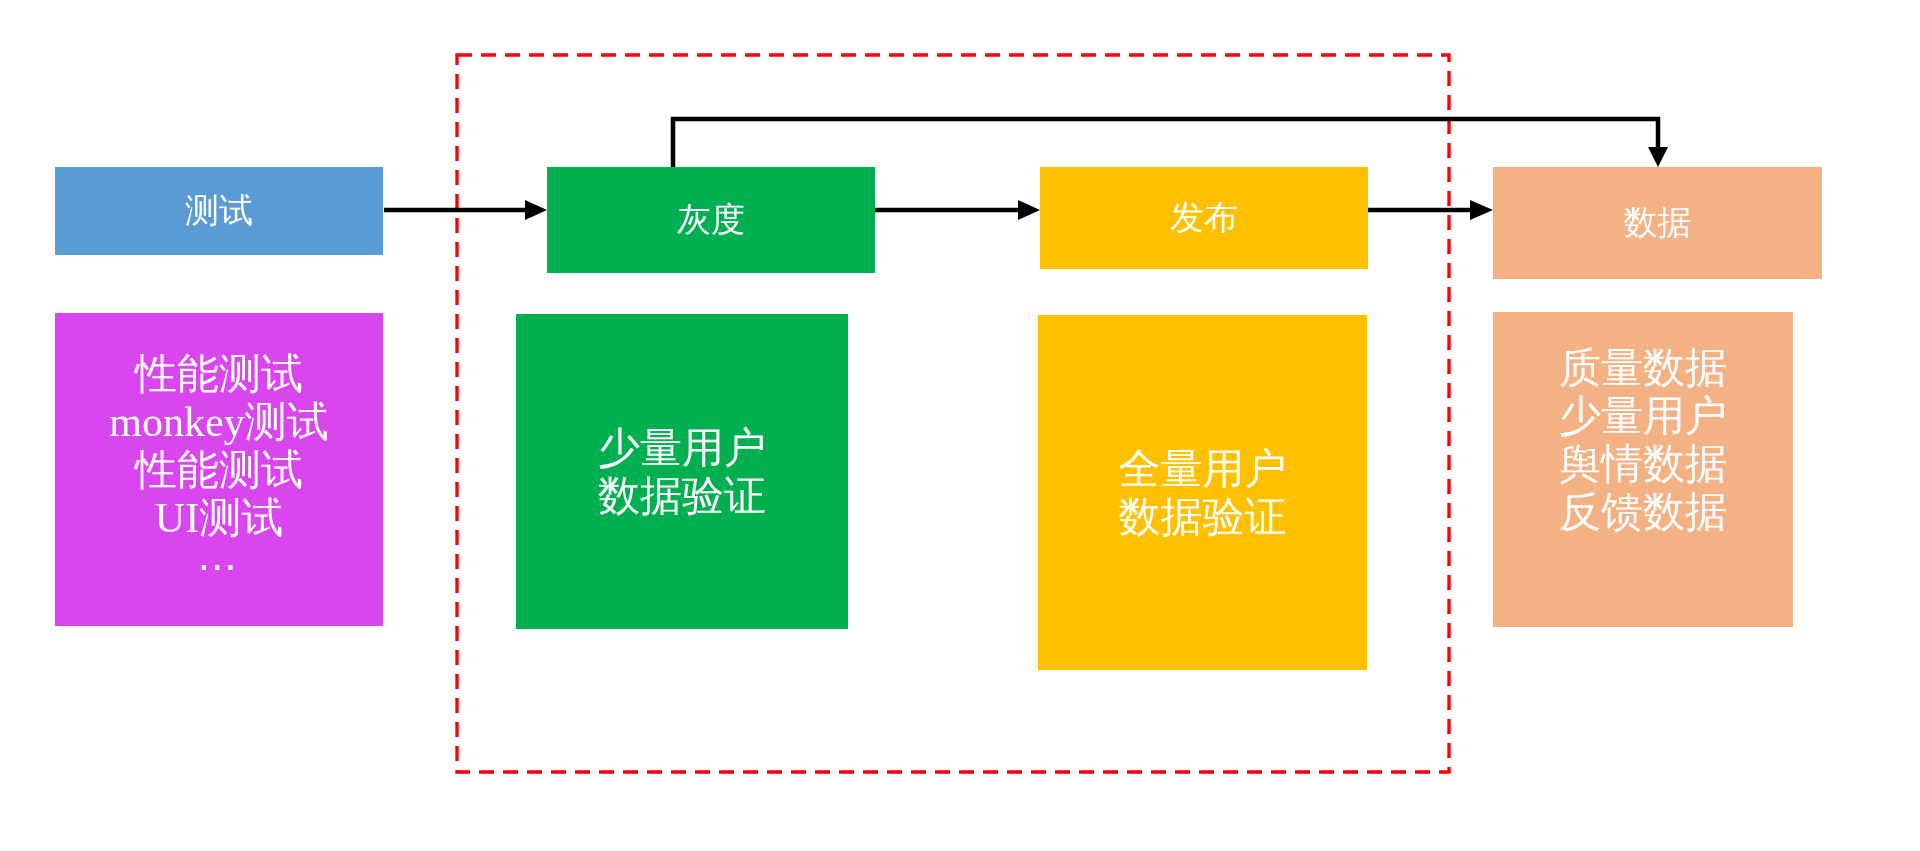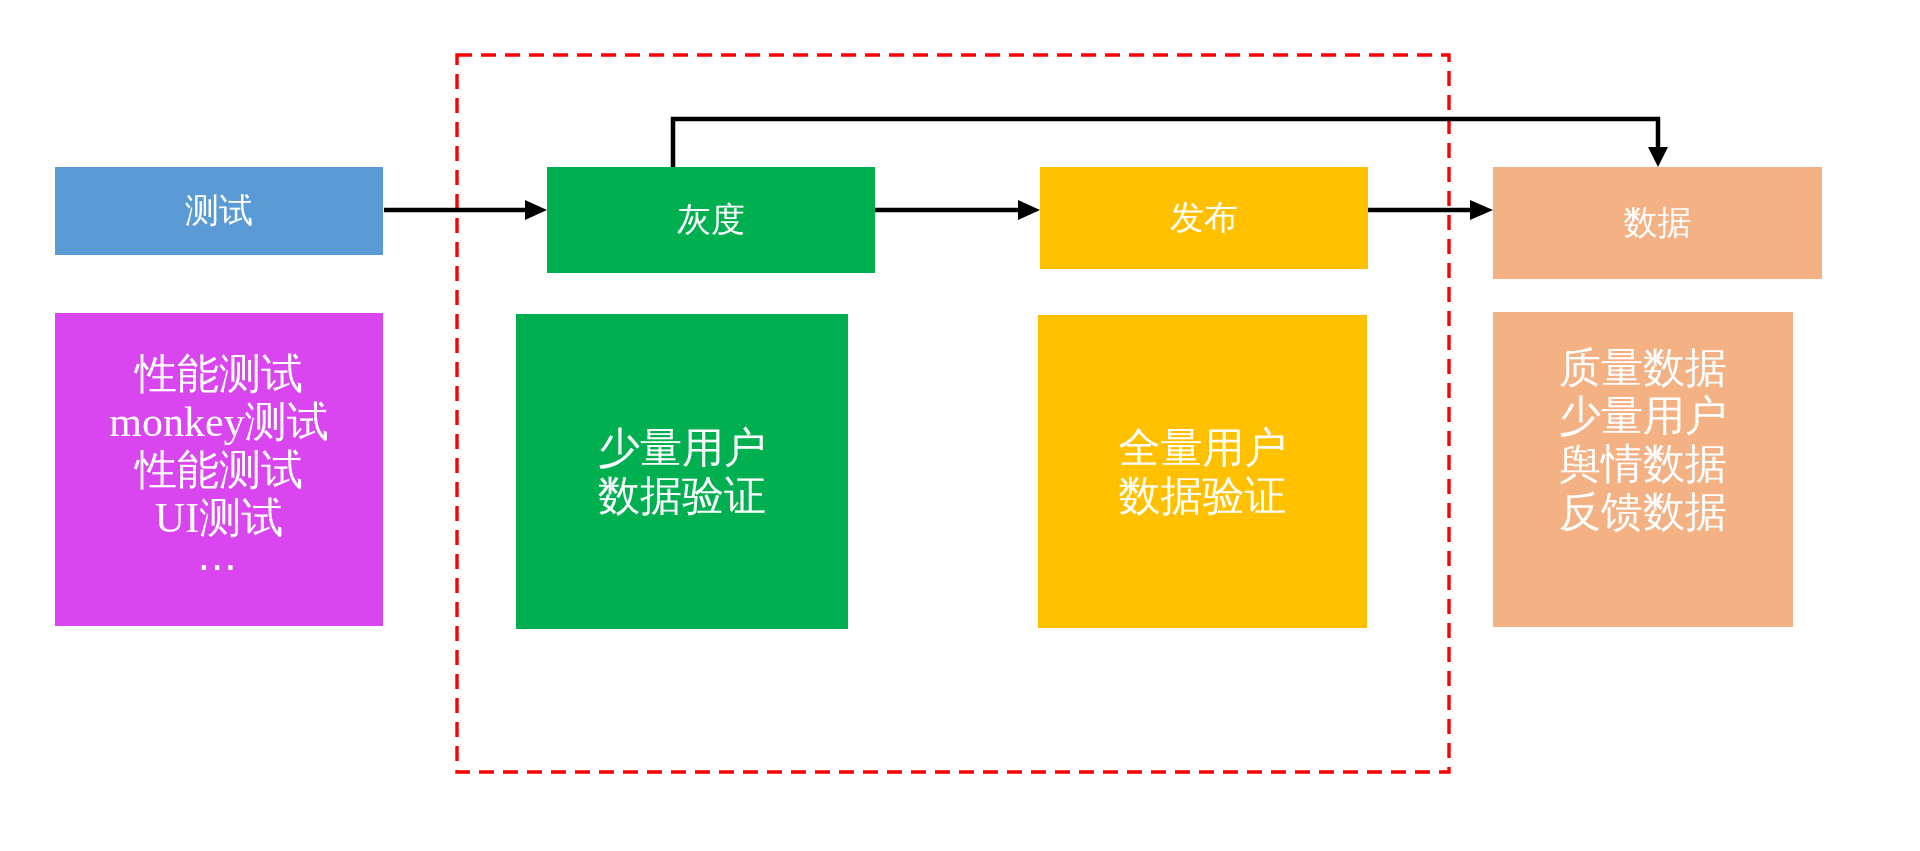--- a/index.html
+++ b/index.html
@@ -96,21 +96,21 @@
     <span>灰度</span>
   </div>
   <div class="stage-body" style="left: 516px; top: 314px; width: 332px; height: 315px; background-color: rgb(0, 176, 80);">
     <div class="detail-line">少量用户</div>
     <div class="detail-line">数据验证</div>
   </div>
 
   <div class="stage-header" style="left: 1040px; top: 167px; width: 328px; height: 102px; background-color: rgb(255, 192, 0);">
     <span>发布</span>
   </div>
-  <div class="stage-body" style="left: 1038px; top: 315px; width: 329px; height: 313px; background-color: rgb(255, 192, 0);">
+  <div class="stage-body" style="left: 1038px; top: 315px; width: 329px; height: 355px; background-color: rgb(255, 192, 0);">
     <div class="detail-line">全量用户</div>
     <div class="detail-line">数据验证</div>
   </div>
 
   <div class="stage-header" style="left: 1493px; top: 167px; width: 329px; height: 112px; background-color: rgb(244, 177, 131);">
     <span>数据</span>
   </div>
   <div class="stage-body top-aligned" style="left: 1493px; top: 312px; width: 300px; height: 315px; background-color: rgb(244, 177, 131);">
     <div class="detail-line">质量数据</div>
     <div class="detail-line">少量用户</div>

